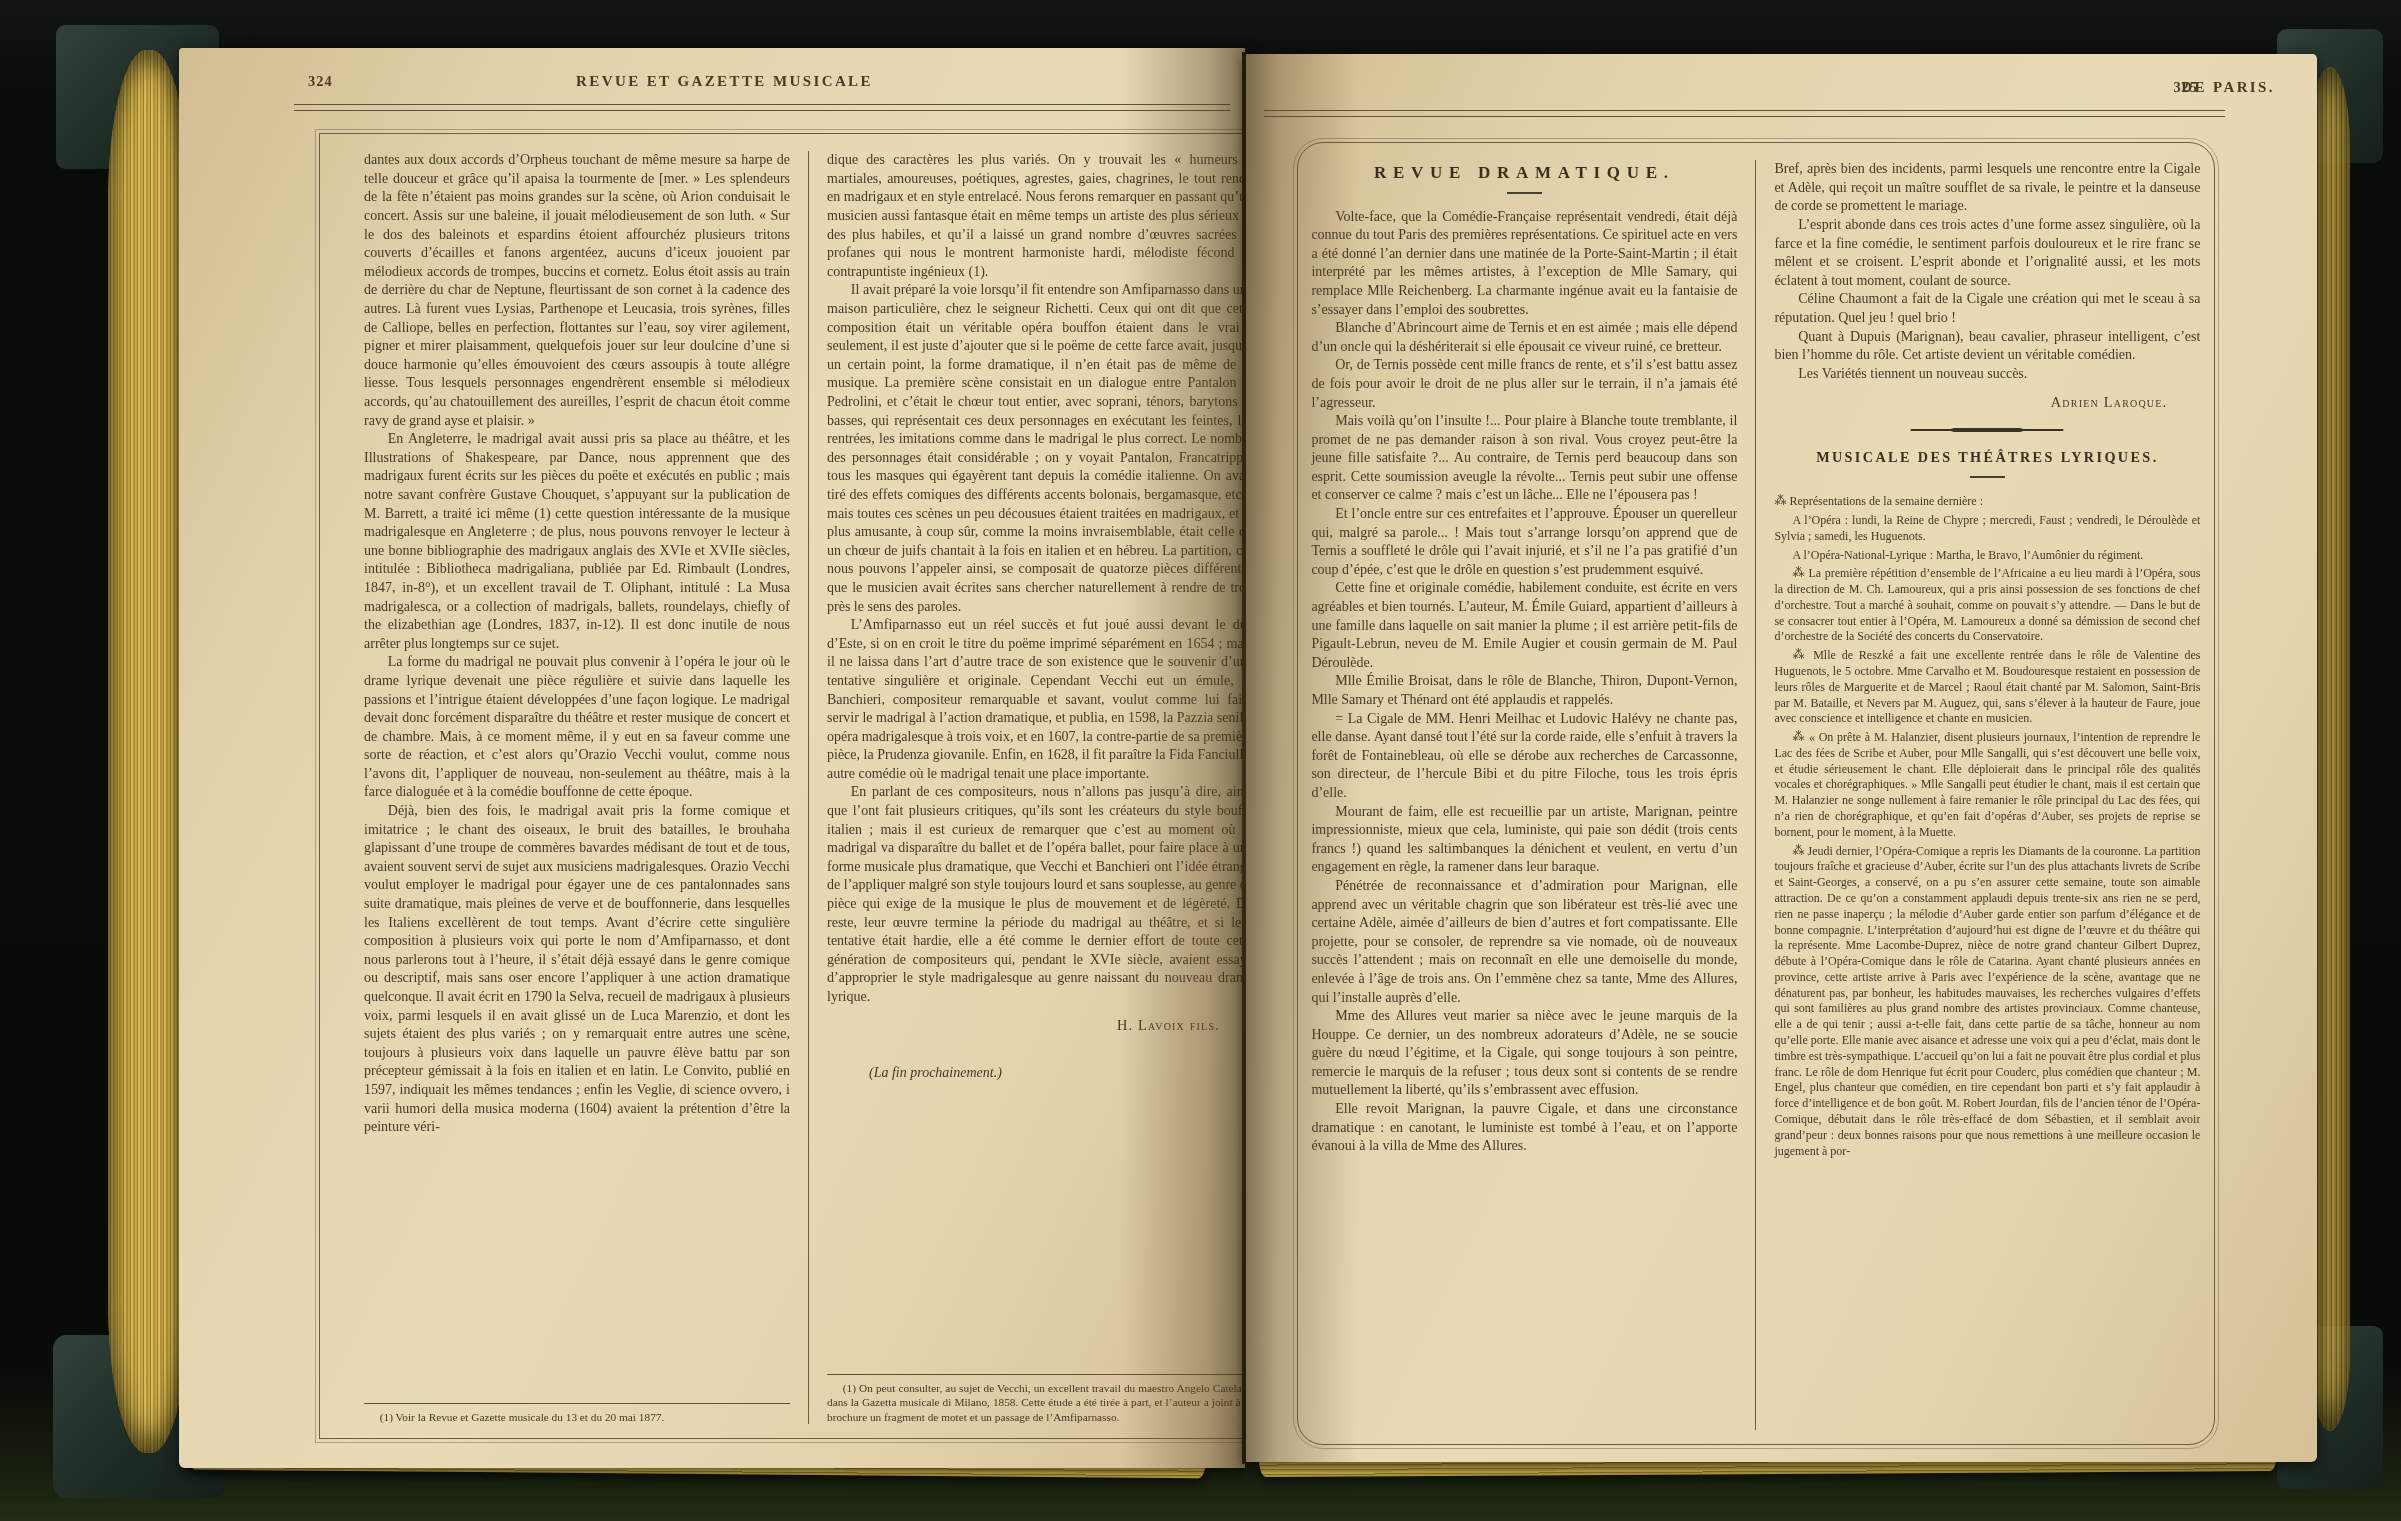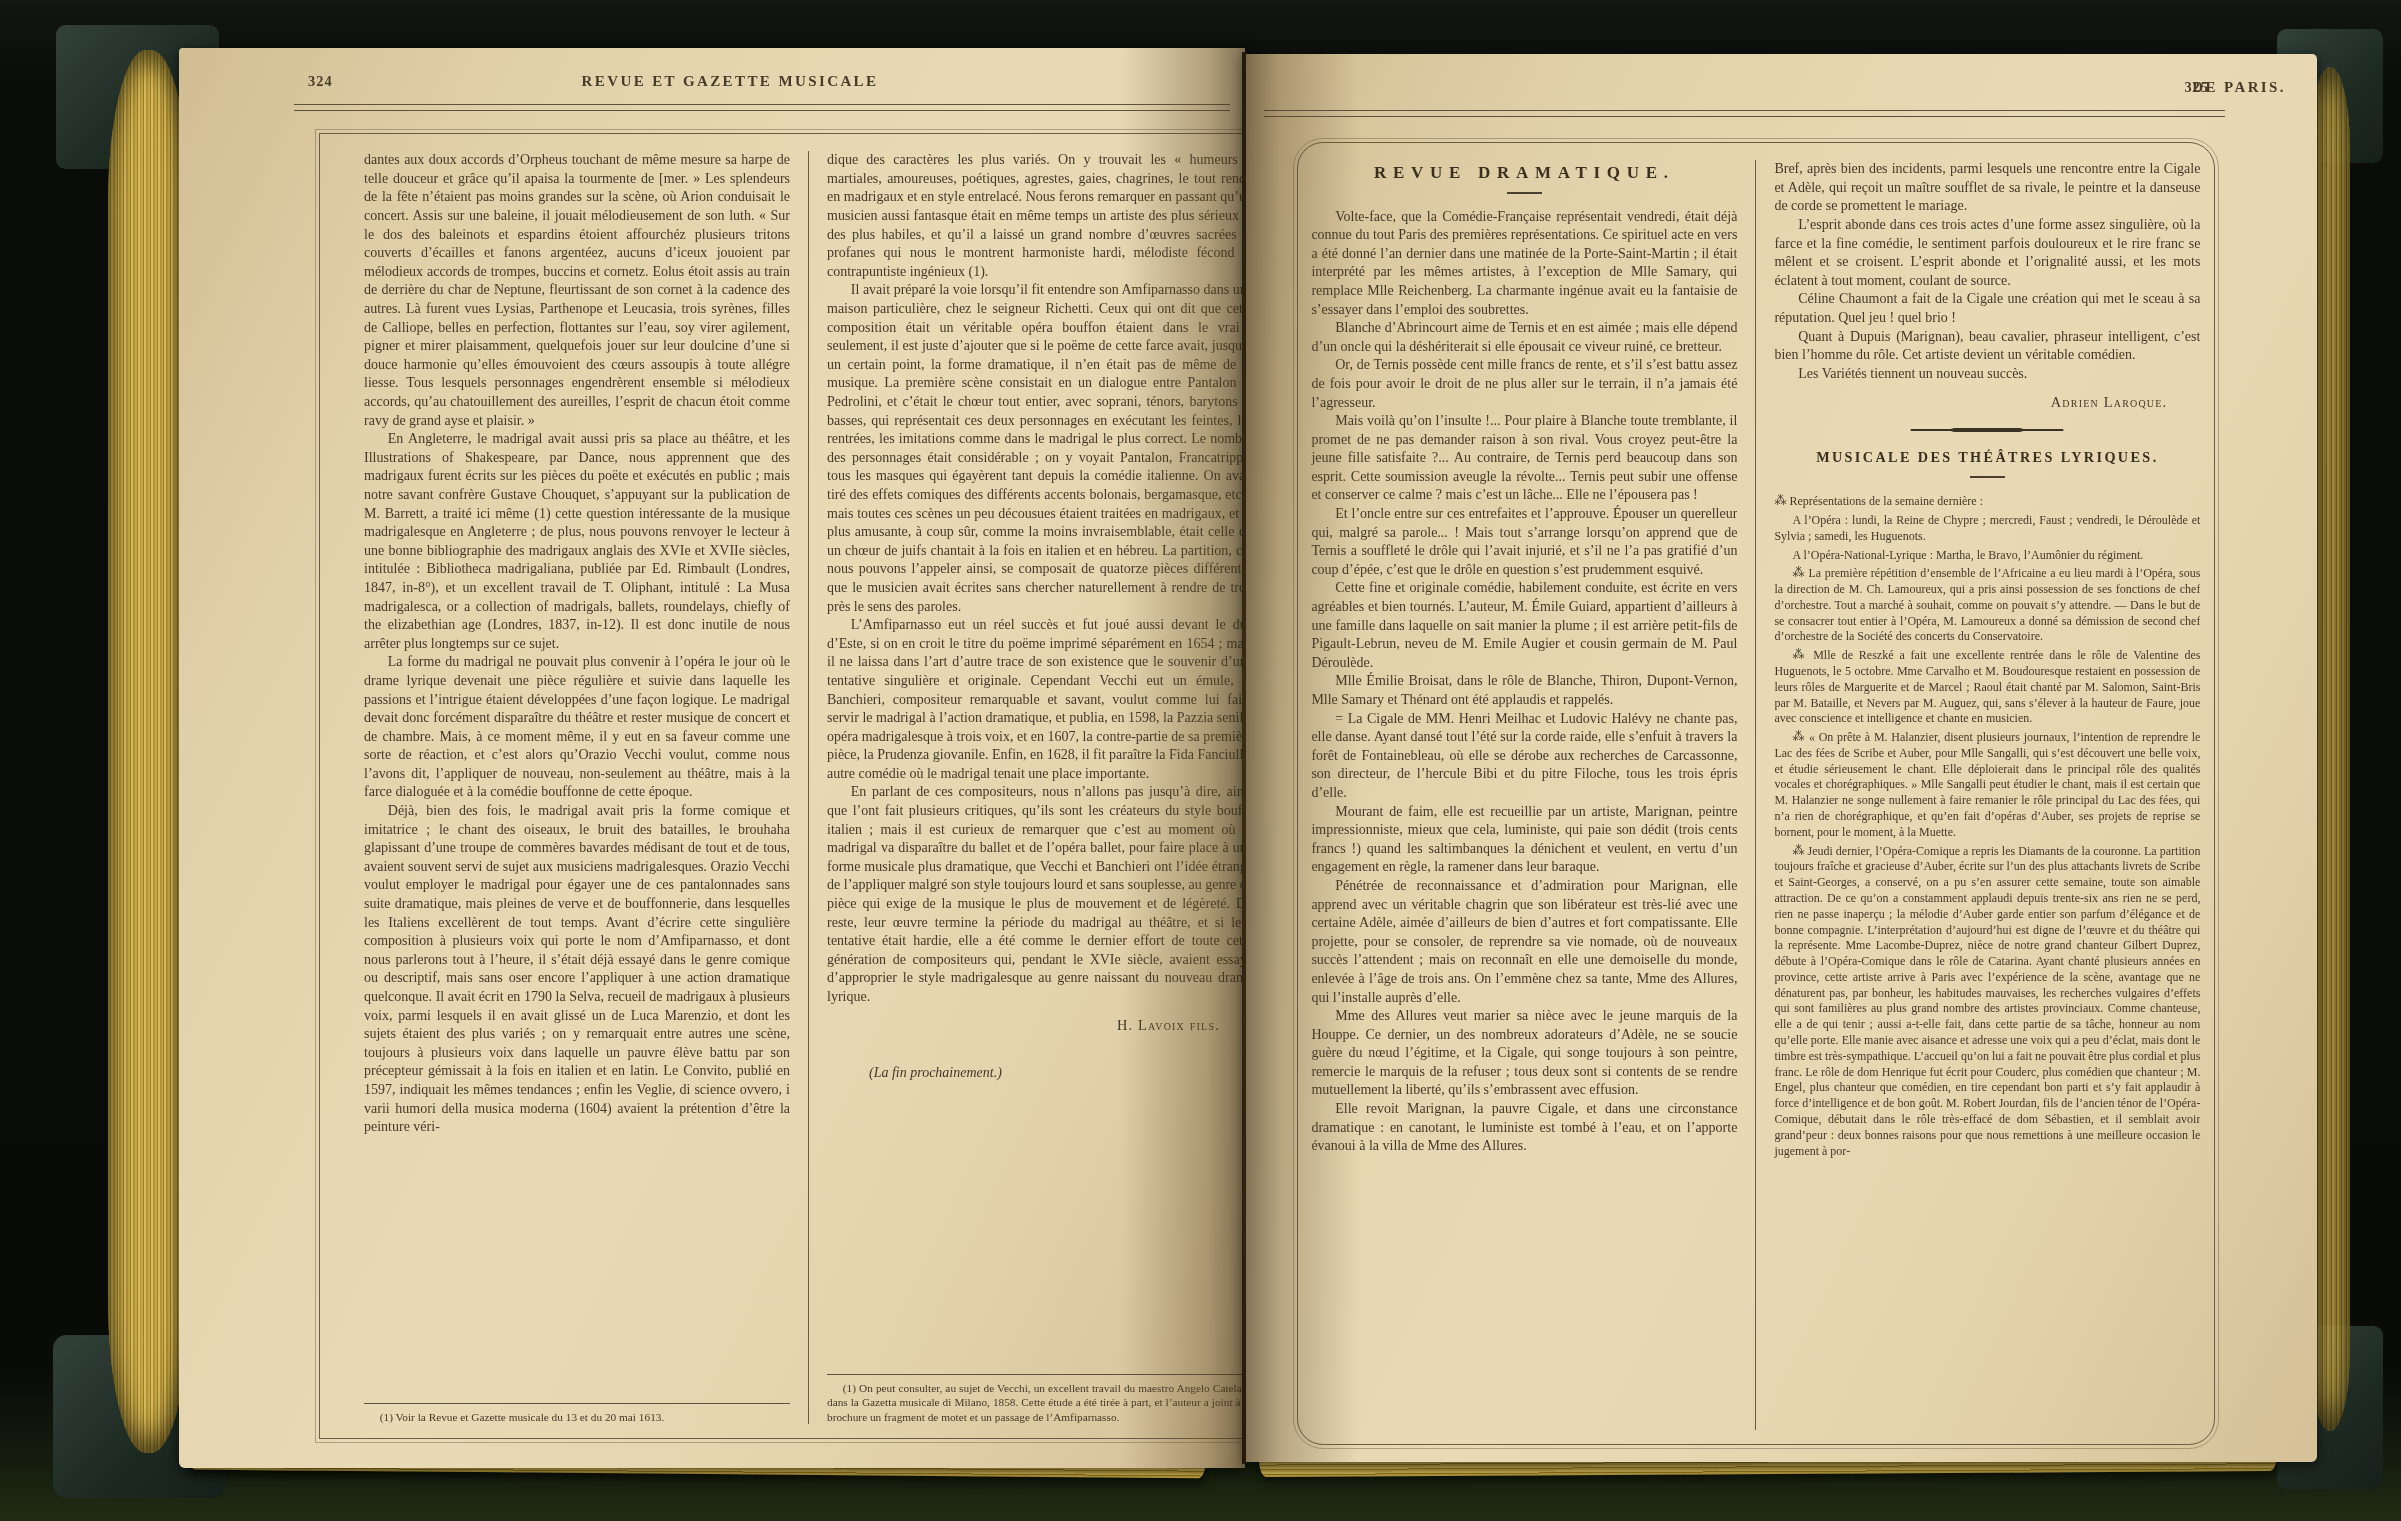--- a/index.html
+++ b/index.html
@@ -22,21 +22,21 @@
   .bottom-edge.r{left:1259px;top:1441px;width:1018px;height:33px;transform:rotate(-.35deg);opacity:.9;}
   .page{position:absolute;background:linear-gradient(115deg,#d2bd93 0%,#e2d2ab 22%,#e9dab6 50%,#e4d4ae 75%,#d5c097 100%);
     box-shadow:0 3.8px 13.4px rgba(0,0,0,.6);color:#433928;}
   .page.left{left:179px;top:48px;width:1066px;height:1420px;border-radius:3.8px 0 0 5.8px;}
   .page.right{left:1245px;top:54px;width:1072px;height:1408px;border-radius:0 4.8px 5.8px 0;}
   .page.left::after{content:"";position:absolute;right:0;top:0;bottom:0;width:125px;
     background:linear-gradient(90deg,transparent,rgba(92,70,35,.38) 70%,rgba(58,42,18,.6));}
   .page.right::after{content:"";position:absolute;left:0;top:0;bottom:0;width:115px;
     background:linear-gradient(270deg,transparent,rgba(92,70,35,.34) 70%,rgba(58,42,18,.58));}
   .gutterline{position:absolute;left:1242px;top:52px;width:3.8px;height:1412px;background:linear-gradient(180deg,#241a0c,#3a2b14,#241a0c);}
-  .runhead{position:absolute;top:23px;left:0;right:2px;height:33px;font-size:15px;font-weight:bold;
+  .runhead{position:absolute;top:23px;left:0;right:13px;height:33px;font-size:15px;font-weight:bold;
     letter-spacing:2.4px;color:#473c28;}
   .runhead .pno{position:absolute;top:1.9px;font-size:14.4px;letter-spacing:1px;}
   .runhead .rtitle{position:absolute;top:1.9px;left:0;right:0;text-align:center;}
   .page.left .pno{left:129px;} .page.left .rtitle{padding-left:38px;}
   .page.right .pno{right:106px;} .page.right .rtitle{padding-right:29px;text-align:right;}
   .headrule{position:absolute;left:58px;right:38px;top:56px;height:4.8px;
     border-top:1px solid #5d5140;border-bottom:1px solid #5d5140;}
   .page.left .headrule{left:115px;right:15.4px;}
   .page.right .headrule{left:19px;right:92px;}
   .frame{position:absolute;border:1px solid #6a5c46;outline:1px solid rgba(106,92,70,.45);outline-offset:3.8px;
@@ -75,21 +75,21 @@
   <div class="page left">
     <div class="runhead">
       <span class="pno">324</span>
       <span class="rtitle">REVUE ET GAZETTE MUSICALE</span>
     </div>
     <div class="headrule"></div>
     <div class="frame">
       <div class="cols">
         <div class="col flush">
           <div style="display:contents"><p class="para">dantes aux doux accords d’Orpheus touchant de même mesure sa harpe de telle douceur et grâce qu’il apaisa la tourmente de [mer. » Les splendeurs de la fête n’étaient pas moins grandes sur la scène, où Arion conduisait le concert. Assis sur une baleine, il jouait mélodieusement de son luth. « Sur le dos des baleinots et espardins étoient affourchéz plusieurs tritons couverts d’écailles et fanons argentéez, aucuns d’iceux jouoient par mélodieux accords de trompes, buccins et cornetz. Eolus étoit assis au train de derrière du char de Neptune, fleurtissant de son cornet à la cadence des autres. Là furent vues Lysias, Parthenope et Leucasia, trois syrènes, filles de Calliope, belles en perfection, flottantes sur l’eau, soy virer agilement, pigner et mirer plaisamment, quelquefois jouer sur leur doulcine d’une si douce harmonie qu’elles émouvoient des cœurs assoupis à toute allégre liesse. Tous lesquels personnages engendrèrent ensemble si mélodieux accords, qu’au chatouillement des aureilles, l’esprit de chacun étoit comme ravy de grand ayse et plaisir. »</p><p class="para">En Angleterre, le madrigal avait aussi pris sa place au théâtre, et les Illustrations of Shakespeare, par Dance, nous apprennent que des madrigaux furent écrits sur les pièces du poëte et exécutés en public ; mais notre savant confrère Gustave Chouquet, s’appuyant sur la publication de M. Barrett, a traité ici même (1) cette question intéressante de la musique madrigalesque en Angleterre ; de plus, nous pouvons renvoyer le lecteur à une bonne bibliographie des madrigaux anglais des XVIe et XVIIe siècles, intitulée : Bibliotheca madrigaliana, publiée par Ed. Rimbault (Londres, 1847, in-8°), et un excellent travail de T. Oliphant, intitulé : La Musa madrigalesca, or a collection of madrigals, ballets, roundelays, chiefly of the elizabethian age (Londres, 1837, in-12). Il est donc inutile de nous arrêter plus longtemps sur ce sujet.</p><p class="para">La forme du madrigal ne pouvait plus convenir à l’opéra le jour où le drame lyrique devenait une pièce régulière et suivie dans laquelle les passions et l’intrigue étaient développées d’une façon logique. Le madrigal devait donc forcément disparaître du théâtre et rester musique de concert et de chambre. Mais, à ce moment même, il y eut en sa faveur comme une sorte de réaction, et c’est alors qu’Orazio Vecchi voulut, comme nous l’avons dit, l’appliquer de nouveau, non-seulement au théâtre, mais à la farce dialoguée et à la comédie bouffonne de cette époque.</p><p class="para">Déjà, bien des fois, le madrigal avait pris la forme comique et imitatrice ; le chant des oiseaux, le bruit des batailles, le brouhaha glapissant d’une troupe de commères bavardes médisant de tout et de tous, avaient souvent servi de sujet aux musiciens madrigalesques. Orazio Vecchi voulut employer le madrigal pour égayer une de ces pantalonnades sans suite dramatique, mais pleines de verve et de bouffonnerie, dans lesquelles les Italiens excellèrent de tout temps. Avant d’écrire cette singulière composition à plusieurs voix qui porte le nom d’Amfiparnasso, et dont nous parlerons tout à l’heure, il s’était déjà essayé dans le genre comique ou descriptif, mais sans oser encore l’appliquer à une action dramatique quelconque. Il avait écrit en 1790 la Selva, recueil de madrigaux à plusieurs voix, parmi lesquels il en avait glissé un de Luca Marenzio, et dont les sujets étaient des plus variés ; on y remarquait entre autres une scène, toujours à plusieurs voix dans laquelle un pauvre élève battu par son précepteur gémissait à la fois en italien et en latin. Le Convito, publié en 1597, indiquait les mêmes tendances ; enfin les Veglie, di science ovvero, i varii humori della musica moderna (1604) avaient la prétention d’être la peinture véri-</p></div>
-          <div class="footnote">(1) Voir la Revue et Gazette musicale du 13 et du 20 mai 1613.</div>
+          <div class="footnote">(1) Voir la Revue et Gazette musicale du 13 et du 20 mai 1877.</div>
         </div>
         <div class="colrule"></div>
         <div class="col flush">
           <div style="display:contents"><p class="para">dique des caractères les plus variés. On y trouvait les « humeurs » martiales, amoureuses, poétiques, agrestes, gaies, chagrines, le tout rendu en madrigaux et en style entrelacé. Nous ferons remarquer en passant qu’un musicien aussi fantasque était en même temps un artiste des plus sérieux et des plus habiles, et qu’il a laissé un grand nombre d’œuvres sacrées et profanes qui nous le montrent harmoniste hardi, mélodiste fécond et contrapuntiste ingénieux (1).</p><p class="para">Il avait préparé la voie lorsqu’il fit entendre son Amfiparnasso dans une maison particulière, chez le seigneur Richetti. Ceux qui ont dit que cette composition était un véritable opéra bouffon étaient dans le vrai ; seulement, il est juste d’ajouter que si le poëme de cette farce avait, jusqu’à un certain point, la forme dramatique, il n’en était pas de même de la musique. La première scène consistait en un dialogue entre Pantalon et Pedrolini, et c’était le chœur tout entier, avec soprani, ténors, barytons et basses, qui représentait ces deux personnages en exécutant les feintes, les rentrées, les imitations comme dans le madrigal le plus correct. Le nombre des personnages était considérable ; on y voyait Pantalon, Francatrippa, tous les masques qui égayèrent tant depuis la comédie italienne. On avait tiré des effets comiques des différents accents bolonais, bergamasque, etc. ; mais toutes ces scènes un peu décousues étaient traitées en madrigaux, et la plus amusante, à coup sûr, comme la moins invraisemblable, était celle où un chœur de juifs chantait à la fois en italien et en hébreu. La partition, car nous pouvons l’appeler ainsi, se composait de quatorze pièces différentes que le musicien avait écrites sans chercher naturellement à rendre de trop près le sens des paroles.</p><p class="para">L’Amfiparnasso eut un réel succès et fut joué aussi devant le duc d’Este, si on en croit le titre du poëme imprimé séparément en 1654 ; mais il ne laissa dans l’art d’autre trace de son existence que le souvenir d’une tentative singulière et originale. Cependant Vecchi eut un émule, et Banchieri, compositeur remarquable et savant, voulut comme lui faire servir le madrigal à l’action dramatique, et publia, en 1598, la Pazzia senile, opéra madrigalesque à trois voix, et en 1607, la contre-partie de sa première pièce, la Prudenza giovanile. Enfin, en 1628, il fit paraître la Fida Fanciulla, autre comédie où le madrigal tenait une place importante.</p><p class="para">En parlant de ces compositeurs, nous n’allons pas jusqu’à dire, ainsi que l’ont fait plusieurs critiques, qu’ils sont les créateurs du style bouffe italien ; mais il est curieux de remarquer que c’est au moment où le madrigal va disparaître du ballet et de l’opéra ballet, pour faire place à une forme musicale plus dramatique, que Vecchi et Banchieri ont l’idée étrange de l’appliquer malgré son style toujours lourd et sans souplesse, au genre de pièce qui exige de la musique le plus de mouvement et de légèreté. Du reste, leur œuvre termine la période du madrigal au théâtre, et si leur tentative était hardie, elle a été comme le dernier effort de toute cette génération de compositeurs qui, pendant le XVIe siècle, avaient essayé d’approprier le style madrigalesque au genre naissant du nouveau drame lyrique.</p></div>
           <div class="sig">H. Lavoix fils.</div>
           <div class="fin">(La fin prochainement.)</div>
           <div class="footnote">(1) On peut consulter, au sujet de Vecchi, un excellent travail du maestro Angelo Catelano dans la Gazetta musicale di Milano, 1858. Cette étude a été tirée à part, et l’auteur a joint à sa brochure un fragment de motet et un passage de l’Amfiparnasso.</div>
         </div>
       </div>
     </div>

